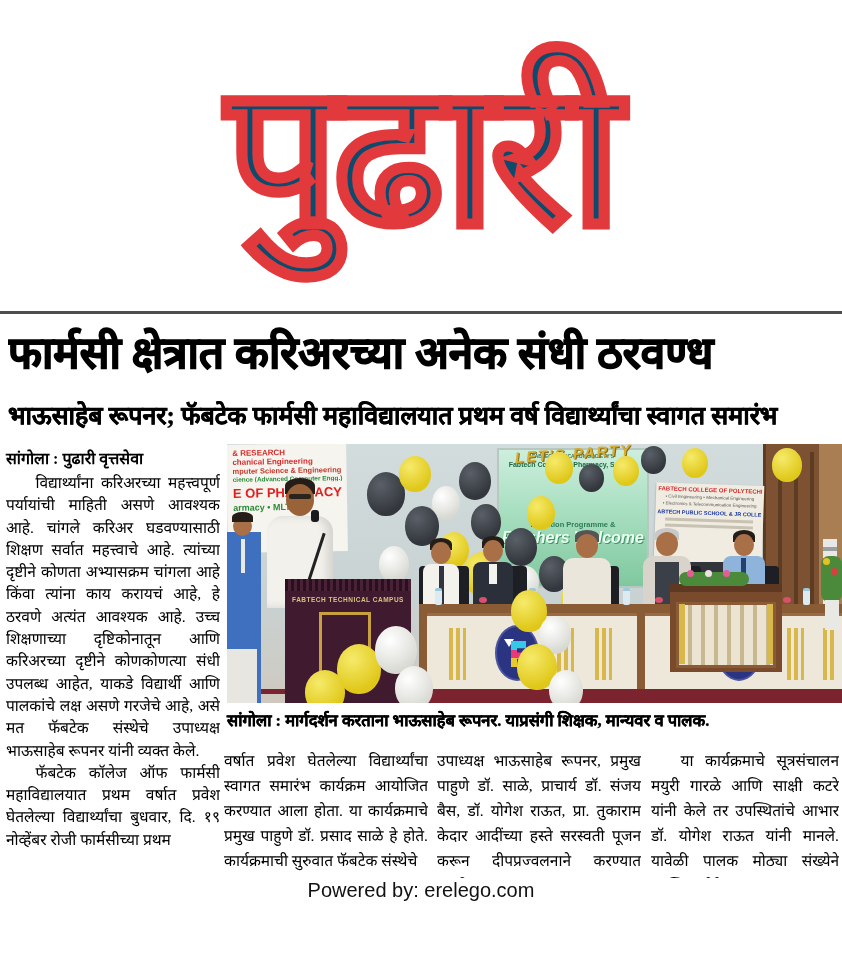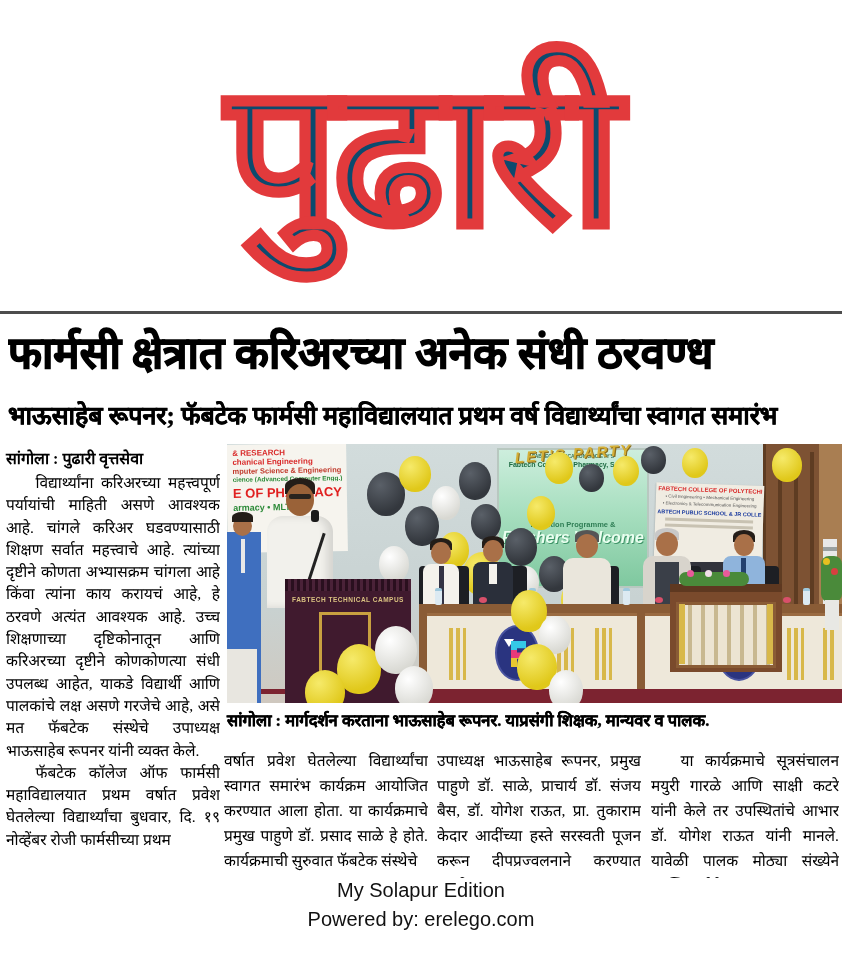--- a/index.html
+++ b/index.html
@@ -329,15 +329,14 @@
   <p>वर्षात प्रवेश घेतलेल्या विद्यार्थ्यांचा स्वागत समारंभ कार्यक्रम आयोजित करण्यात आला होता. या कार्यक्रमाचे प्रमुख पाहुणे डॉ. प्रसाद साळे हे होते. कार्यक्रमाची सुरुवात फॅबटेक संस्थेचे</p>
 </div>
 <div class="col" id="col3">
   <p>उपाध्यक्ष भाऊसाहेब रूपनर, प्रमुख पाहुणे डॉ. साळे, प्राचार्य डॉ. संजय बैस, डॉ. योगेश राऊत, प्रा. तुकाराम केदार आदींच्या हस्ते सरस्वती पूजन करून दीपप्रज्वलनाने करण्यात आली.</p>
 </div>
 <div class="col" id="col4">
   <p class="indent">या कार्यक्रमाचे सूत्रसंचालन मयुरी गारळे आणि साक्षी कटरे यांनी केले तर उपस्थितांचे आभार डॉ. योगेश राऊत यांनी मानले. यावेळी पालक मोठ्या संख्येने उपस्थित होते.</p>
 </div>
 
 <div class="footer">
-  <div>My Solapur Edition</div>
   <div>Powered by: erelego.com</div>
 </div>
 
 </body></html>

